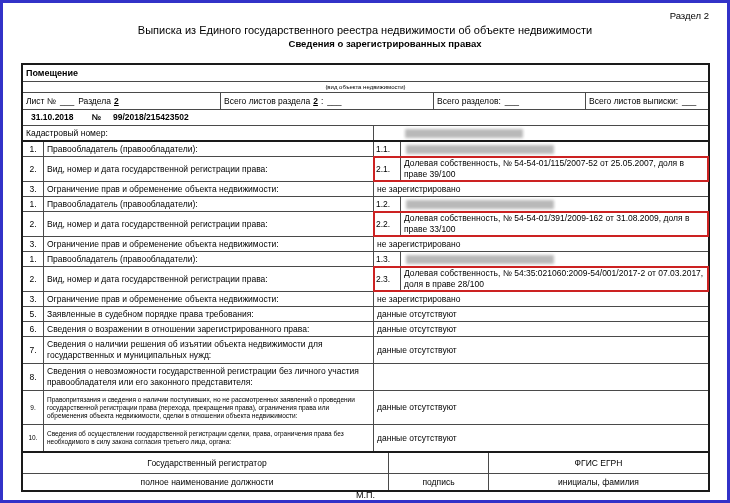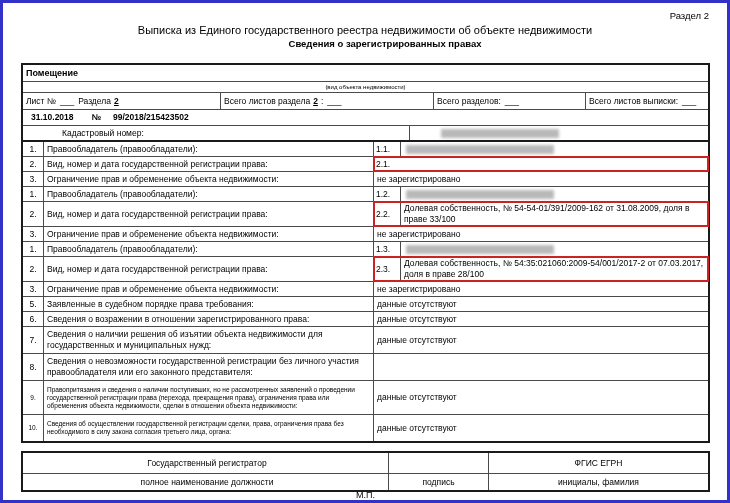--- a/index.html
+++ b/index.html
@@ -104,38 +104,39 @@
 
     <div class="row date-row">
       <div class="cell c-full">
         <span class="d">31.10.2018</span>
         <span class="num-sign">№</span>
         <span class="doc-no">99/2018/215423502</span>
       </div>
     </div>
 
     <div class="row">
-      <div class="cell" style="flex:0 0 350px;margin-left:36px;">Кадастровый номер:</div>
+      <div class="cell" style="flex:0 0 350px;">Кадастровый номер:</div>
       <div class="cell c-val">
         <span class="blur-bar bar-cad"></span>
       </div>
     </div>
 
     <div class="row thick">
       <div class="cell c-num">1.</div>
       <div class="cell c-label">Правообладатель (правообладатели):</div>
       <div class="cell c-sub">1.1.</div>
       <div class="cell c-val">
         <span class="blur-bar bar-name"></span>
       </div>
     </div>
     <div class="row">
       <div class="cell c-num">2.</div>
       <div class="cell c-label">Вид, номер и дата государственной регистрации права:</div>
       <div class="cell c-sub">2.1.</div>
+      <div class="cell c-val">Долевая собственность, № 54-54-01/115/2007-52 от 25.05.2007, доля в праве 39/100</div>
       <div class="red-box"></div>
     </div>
     <div class="row">
       <div class="cell c-num">3.</div>
       <div class="cell c-label">Ограничение прав и обременение объекта недвижимости:</div>
       <div class="cell c-val">не зарегистрировано</div>
     </div>
 
     <div class="row">
       <div class="cell c-num">1.</div>

